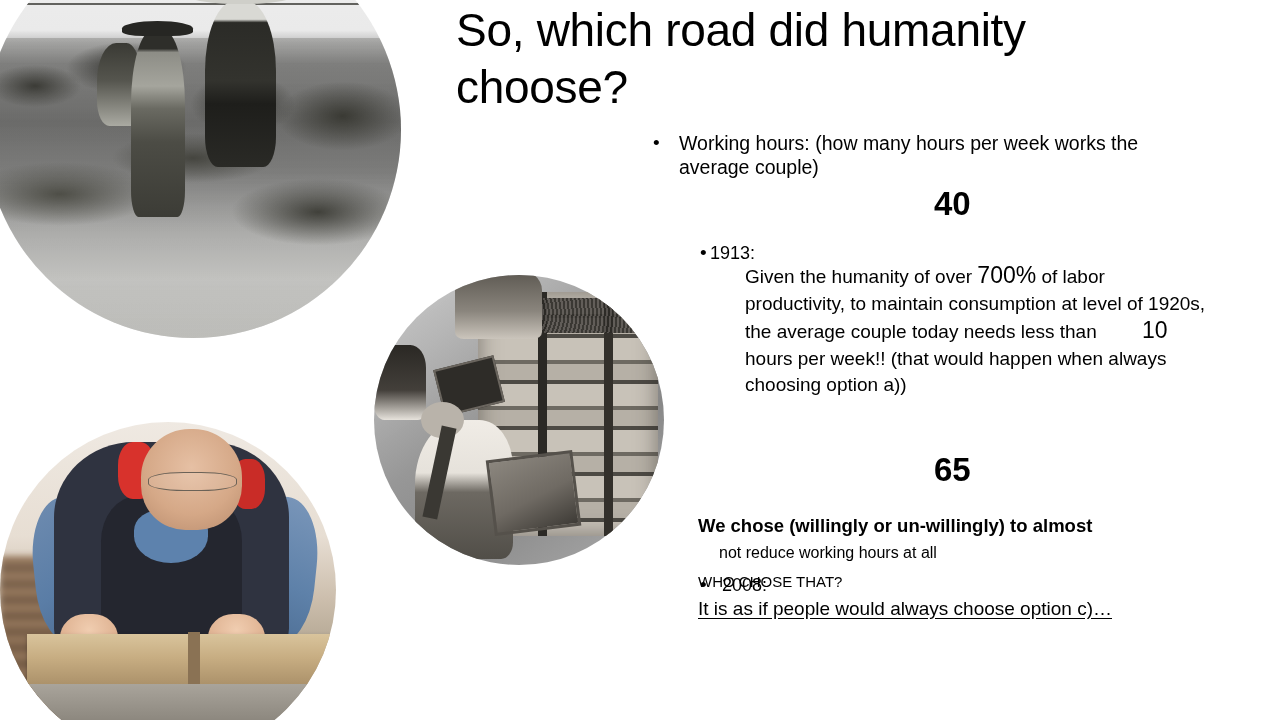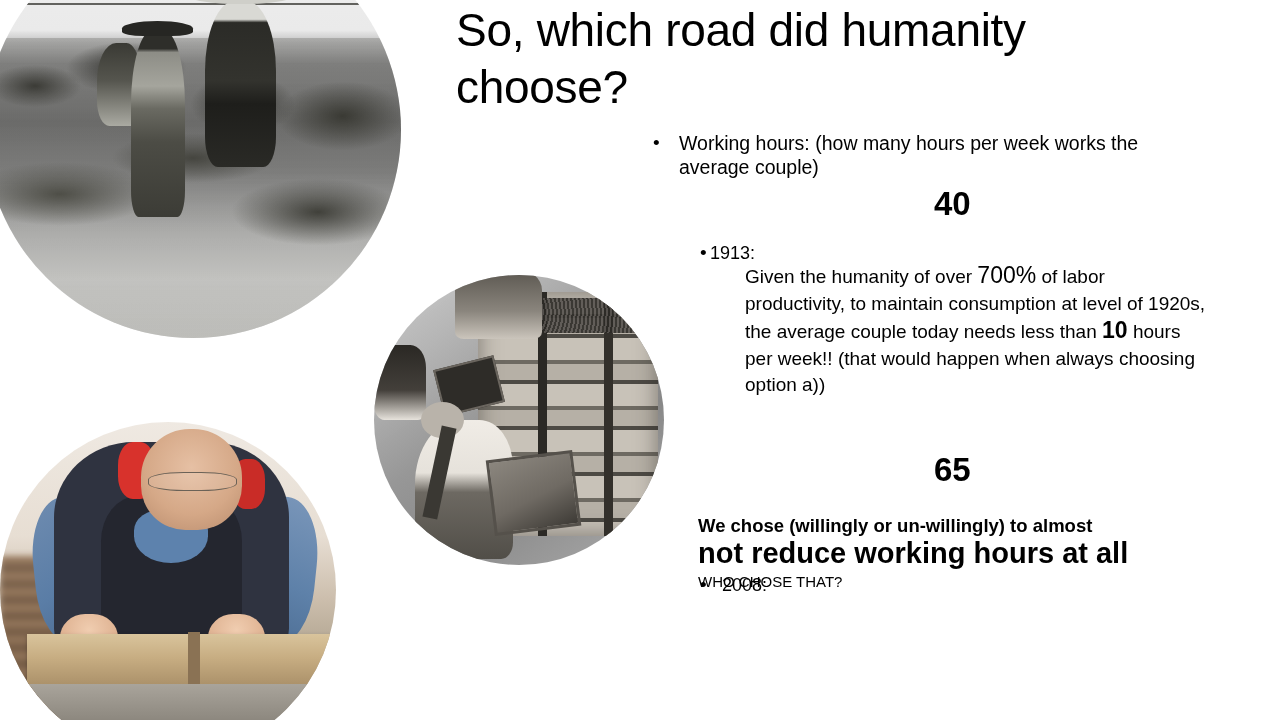--- a/index.html
+++ b/index.html
@@ -82,21 +82,22 @@
   #para {
     left: 745px;
     top: 262px;
     width: 462px;
     font-size: 19px;
     line-height: 26.5px;
     text-align: left;
   }
   #para .big {
     font-size: 23px;
-    font-weight: 700;
+    font-weight: 400;
+    margin-left: 40px;
   }
   #para .bold700 {
     font-size: 23px;
     font-weight: 400;
   }
 
   #b3 {
     left: 700px;
     top: 461px;
     width: 420px;
@@ -120,23 +121,24 @@
     width: 500px;
   }
   #closing .l1 {
     display: block;
     font-size: 18.5px;
     line-height: 24px;
     font-weight: 700;
   }
   #closing .l2 {
     display: block;
-    font-size: 29px;
+    font-size: 16px;
     line-height: 30px;
-    font-weight: 700;
+    font-weight: 400;
+    margin-left: 21px;
   }
   #closing .l3 {
     display: block;
     font-size: 15px;
     line-height: 27px;
     font-weight: 400;
   }
   #closing .l4 {
     display: block;
     font-size: 19px;
@@ -524,15 +526,16 @@
   <div class="body-block bullet-row" id="b3">
     <span class="bullet-dot">•</span>
     <span class="txt">2008:</span>
   </div>
   <div id="num65">65</div>
 
   <div class="body-block" id="closing">
     <span class="l1">We chose (willingly or un-willingly) to almost</span>
     <span class="l2">not reduce working hours at all</span>
     <span class="l3">WHO CHOSE THAT?</span>
+    <span class="l4">It is as if people would always choose option c)…</span>
   </div>
 
 </div>
 
 </body></html>

